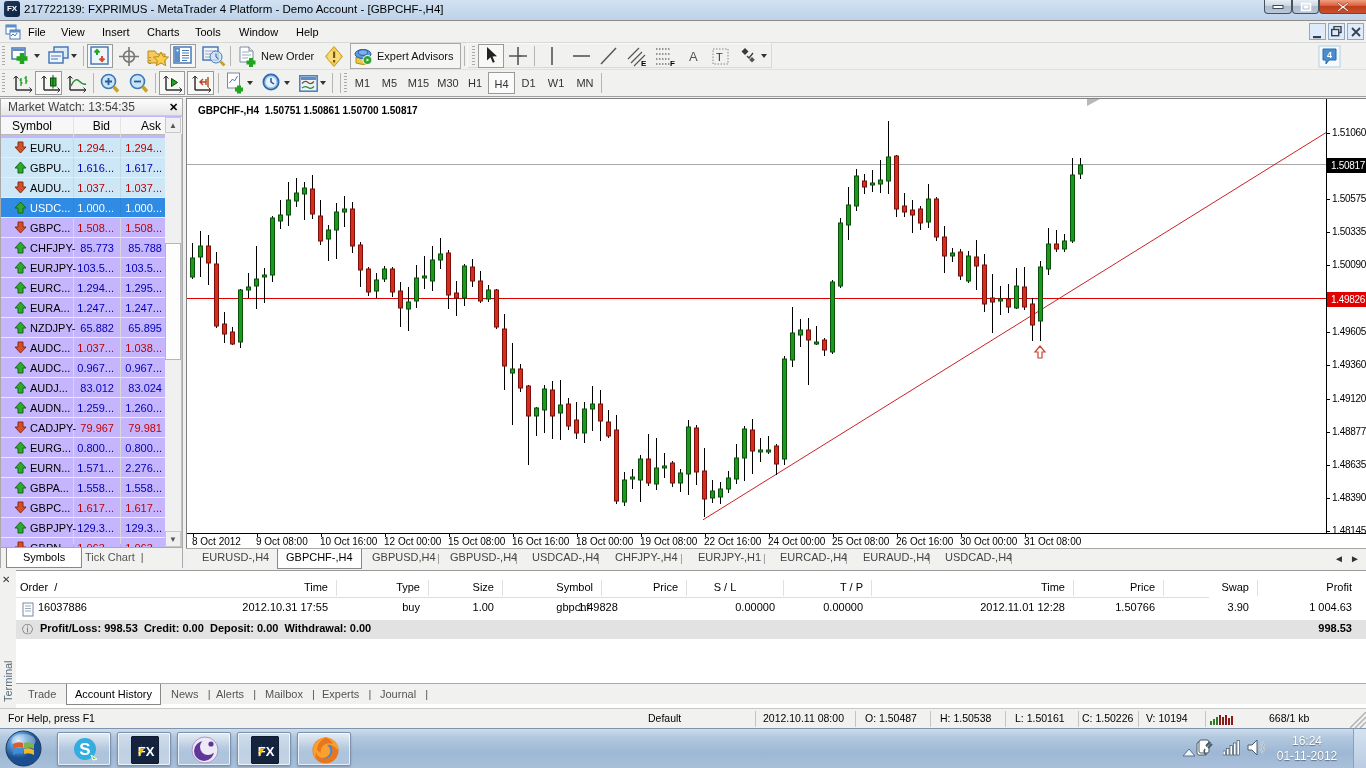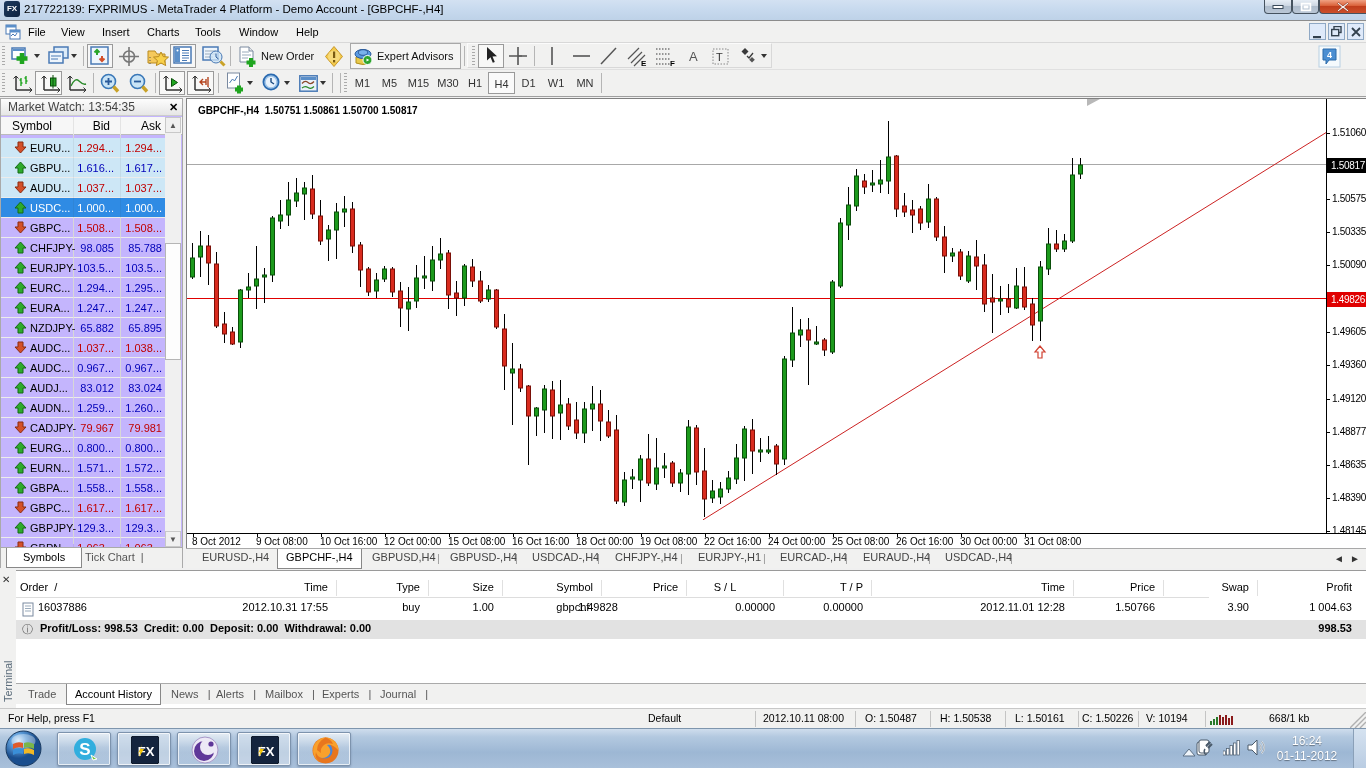--- a/index.html
+++ b/index.html
@@ -398,21 +398,21 @@
         </svg></span>
       <span class="sym">GBPC...</span>
       <span class="bid vred">1.508...</span>
       <span class="ask vred">1.508...</span>
     </div>
     <div class="mrow" style="top:139px">
       <span class="arr"><svg width="13" height="13" viewBox="0 0 13 13">
           <path d="M6.5 1 L12 7 L9 7 L9 12 L4 12 L4 7 L1 7 Z" fill="#2daa2d" stroke="#156a15" stroke-width="1"></path>
         </svg></span>
       <span class="sym">CHFJPY-</span>
-      <span class="bid vblue">98.085</span>
+      <span class="bid vblue">85.773</span>
       <span class="ask vblue">85.788</span>
     </div>
     <div class="mrow" style="top:159px">
       <span class="arr"><svg width="13" height="13" viewBox="0 0 13 13">
           <path d="M6.5 1 L12 7 L9 7 L9 12 L4 12 L4 7 L1 7 Z" fill="#2daa2d" stroke="#156a15" stroke-width="1"></path>
         </svg></span>
       <span class="sym">EURJPY-</span>
       <span class="bid vblue">103.5...</span>
       <span class="ask vblue">103.5...</span>
     </div>
@@ -487,21 +487,21 @@
       <span class="sym">EURG...</span>
       <span class="bid vblue">0.800...</span>
       <span class="ask vblue">0.800...</span>
     </div>
     <div class="mrow" style="top:359px">
       <span class="arr"><svg width="13" height="13" viewBox="0 0 13 13">
           <path d="M6.5 1 L12 7 L9 7 L9 12 L4 12 L4 7 L1 7 Z" fill="#2daa2d" stroke="#156a15" stroke-width="1"></path>
         </svg></span>
       <span class="sym">EURN...</span>
       <span class="bid vblue">1.571...</span>
-      <span class="ask vblue">1.572...</span>
+      <span class="ask vblue">2.276...</span>
     </div>
     <div class="mrow" style="top:379px">
       <span class="arr"><svg width="13" height="13" viewBox="0 0 13 13">
           <path d="M6.5 1 L12 7 L9 7 L9 12 L4 12 L4 7 L1 7 Z" fill="#2daa2d" stroke="#156a15" stroke-width="1"></path>
         </svg></span>
       <span class="sym">GBPA...</span>
       <span class="bid vblue">1.558...</span>
       <span class="ask vblue">1.558...</span>
     </div>
     <div class="mrow" style="top:399px">

